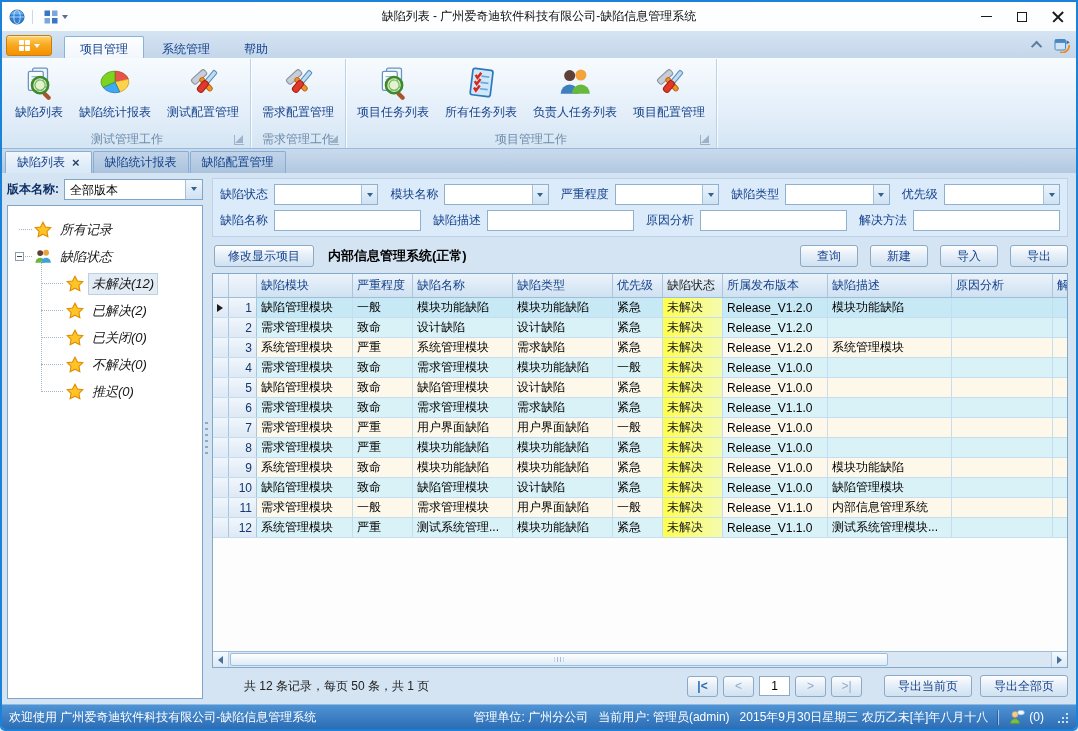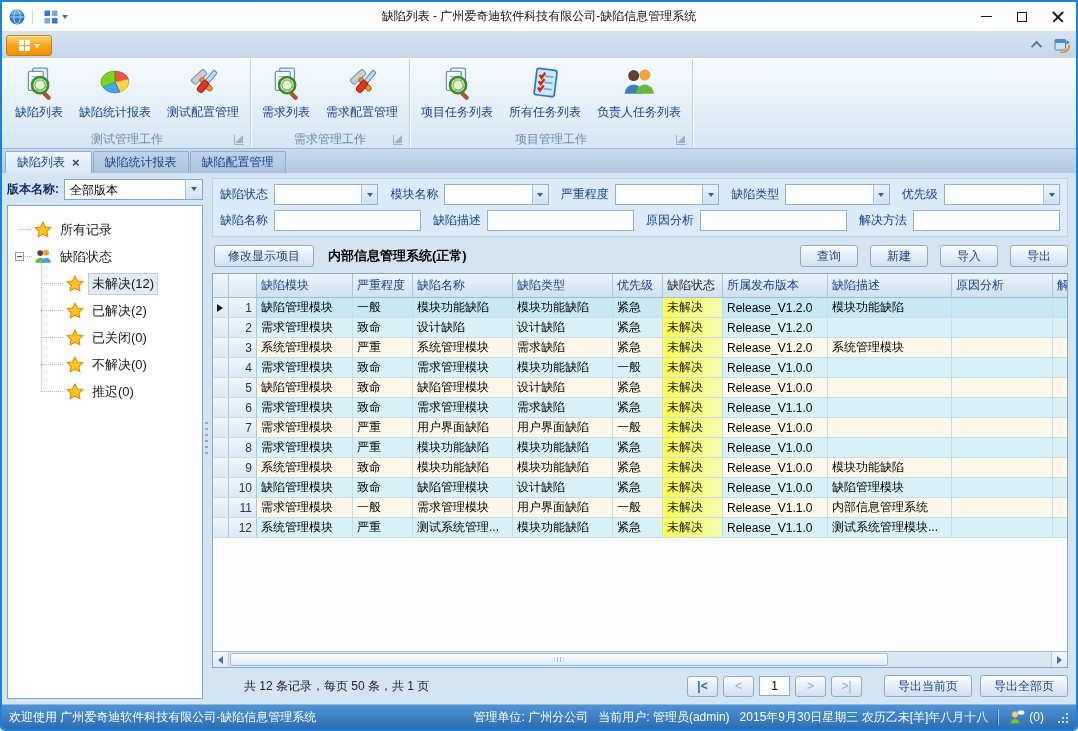--- a/index.html
+++ b/index.html
@@ -59,21 +59,21 @@
   .main { flex:1; min-height:0; display:flex; background:#d4e4f3; }
   .sidebar { width:201px; flex:0 0 auto; display:flex; flex-direction:column; padding:5px 0 5px 5px; }
   .version-row { display:flex; align-items:center; gap:5px; height:22px; margin-bottom:5px; }
   .version-label { font-weight:bold; color:#0e2f63; white-space:nowrap; }
   .combo { flex:1; height:21px; background:#fff; border:1px solid #7fa5c9; display:flex; align-items:stretch; }
   .combo-value { flex:1; padding:2px 5px; overflow:hidden; white-space:nowrap; }
   .combo-btn { width:17px; background:linear-gradient(#eef5fc,#cfe2f3); border-left:1px solid #a5c0db; display:flex; align-items:center; justify-content:center; }
   .dcaret { width:0;height:0;border-left:3.5px solid transparent;border-right:3.5px solid transparent;border-top:4px solid #33628f; }
   .tree-panel { flex:1; min-height:0; border:1px solid #7fa5c9; background:#fff; display:flex; flex-direction:column; }
   .tree-header { height:22px; flex:0 0 auto; background:linear-gradient(#c2dff9,#74aadd); color:#0e3a74; font-weight:bold; display:flex; align-items:center; justify-content:center; border-bottom:1px solid #7fa5c9; }
-  .tree { padding:10px 2px; overflow:hidden; }
+  .tree { padding:10px 2px; overflow:hidden;font-style:italic; }
   .tnode { display:flex; align-items:center; gap:5px; height:27px; position:relative; }
   .tnode.lvl1 { padding-left:24px; }
   .tnode.lvl2 { padding-left:56px; }
   .tnode.lvl1::before { content:""; position:absolute; left:9px; width:13px; border-top:1px dotted #a3b5c6; }
   .tnode.lvl2::before { content:""; position:absolute; left:31px; width:22px; border-top:1px dotted #a3b5c6; }
   .tree-children { position:relative; }
   .tree-children::before { content:""; position:absolute; left:31px; top:-9px; bottom:13px; border-left:1px dotted #a3b5c6; }
   .icon18 { width:18px; height:18px; flex:0 0 auto; }
   .tlabel { padding:1px 3px; color:#161616; font-size:13px; white-space:nowrap; }
   .tnode.selected .tlabel { background:#e3ebf5; outline:1px solid #bfcfe2; }
@@ -190,20 +190,25 @@
   <div class="ribbon-tabs">
     <div class="app-btn">
       <span class="app-grid">
           <i></i>
           <i></i>
           <i></i>
           <i></i>
         </span>
       <span class="app-caret"></span>
     </div>
+    <div id="ribbon-tab-list" style="display:flex;gap:2px;align-items:flex-end;">
+        <div class="rtab active">项目管理</div>
+        <div class="rtab">系统管理</div>
+        <div class="rtab">帮助</div>
+      </div>
     <div class="ribbon-right">
       <span class="chev-up"></span>
       <span class="icon16" id="ic-skin">
           <svg viewBox="0 0 16 16">
             <rect x="1" y="2.5" width="10.5" height="10.5" rx="1.5" fill="#cfe4f7" stroke="#4a86c0"></rect>
             <rect x="1" y="2.5" width="10.5" height="3.4" fill="#4a86c0"></rect>
             <path d="M6 15.2 a7 7 0 0 0 9.2-7.4" fill="none" stroke="#f08c1e" stroke-width="1.8"></path>
             <path d="M12.6 3.2 l3.2 2.2 -3.4 1.8 z" fill="#2f6fb2"></path>
           </svg>
         </span>
@@ -259,34 +264,20 @@
         <div class="rgroup-foot">
           <span>测试管理工作</span>
           <span class="launcher"></span>
         </div>
       </div>
       <div class="rgroup">
         <div class="rbuttons">
           <div class="rbtn">
             <span class="icon32">
               <svg viewBox="0 0 32 32">
-                <rect x="10" y="2" width="14" height="18" rx="1.5" fill="#eef6fd" stroke="#6b93bd" stroke-width="1.2"></rect>
-                <rect x="6" y="5" width="14" height="18" rx="1.5" fill="#f8fbff" stroke="#6b93bd" stroke-width="1.2"></rect>
-                <line x1="9" y1="10" x2="17" y2="10" stroke="#9db8d2"></line>
-                <line x1="9" y1="13" x2="17" y2="13" stroke="#9db8d2"></line>
-                <rect x="21.5" y="23.5" width="9" height="4" rx="2" transform="rotate(45 21.5 23.5)" fill="#a9542a"></rect>
-                <circle cx="17" cy="18" r="7.6" fill="#bfe39b" fill-opacity=".5" stroke="#3c8a28" stroke-width="2.4"></circle>
-                <circle cx="17" cy="18" r="4.8" fill="#e2f4cd" stroke="#6fae4e"></circle>
-              </svg>
-            </span>
-            <span class="rbtn-label">需求列表</span>
-          </div>
-          <div class="rbtn">
-            <span class="icon32">
-              <svg viewBox="0 0 32 32">
                 <g transform="rotate(-42 13 11)">
                   <rect x="5" y="7" width="16" height="6" rx="2" fill="#c9ced6" stroke="#8894a5"></rect>
                   <rect x="11" y="12" width="4.4" height="15" rx="2" fill="#f0922b" stroke="#c06a12"></rect>
                 </g>
                 <g transform="rotate(40 22 12)">
                   <rect x="20" y="3" width="4" height="13" rx="1" fill="#bfdcf2" stroke="#5f8fb8"></rect>
                   <rect x="19" y="15.5" width="6" height="12" rx="2.6" fill="#e0392b" stroke="#a31f14"></rect>
                 </g>
               </svg>
             </span>
@@ -333,20 +324,35 @@
           <div class="rbtn">
             <span class="icon32">
               <svg viewBox="0 0 32 32">
                 <circle cx="11" cy="9" r="5.2" fill="#5d4037"></circle>
                 <path d="M2.5 26 a8.5 8.5 0 0 1 17 0 z" fill="#3f7fbf"></path>
                 <circle cx="21.5" cy="8.5" r="5.2" fill="#f2a33c"></circle>
                 <path d="M13 26 a8.5 8.5 0 0 1 17 0 z" fill="#67b93e"></path>
               </svg>
             </span>
             <span class="rbtn-label">负责人任务列表</span>
+          </div>
+          <div class="rbtn">
+            <span class="icon32">
+              <svg viewBox="0 0 32 32">
+                <g transform="rotate(-42 13 11)">
+                  <rect x="5" y="7" width="16" height="6" rx="2" fill="#c9ced6" stroke="#8894a5"></rect>
+                  <rect x="11" y="12" width="4.4" height="15" rx="2" fill="#f0922b" stroke="#c06a12"></rect>
+                </g>
+                <g transform="rotate(40 22 12)">
+                  <rect x="20" y="3" width="4" height="13" rx="1" fill="#bfdcf2" stroke="#5f8fb8"></rect>
+                  <rect x="19" y="15.5" width="6" height="12" rx="2.6" fill="#e0392b" stroke="#a31f14"></rect>
+                </g>
+              </svg>
+            </span>
+            <span class="rbtn-label">项目配置管理</span>
           </div>
         </div>
         <div class="rgroup-foot">
           <span>项目管理工作</span>
           <span class="launcher"></span>
         </div>
       </div>
     </div>
 
   <div class="doc-tabs" id="doc-tabs">

